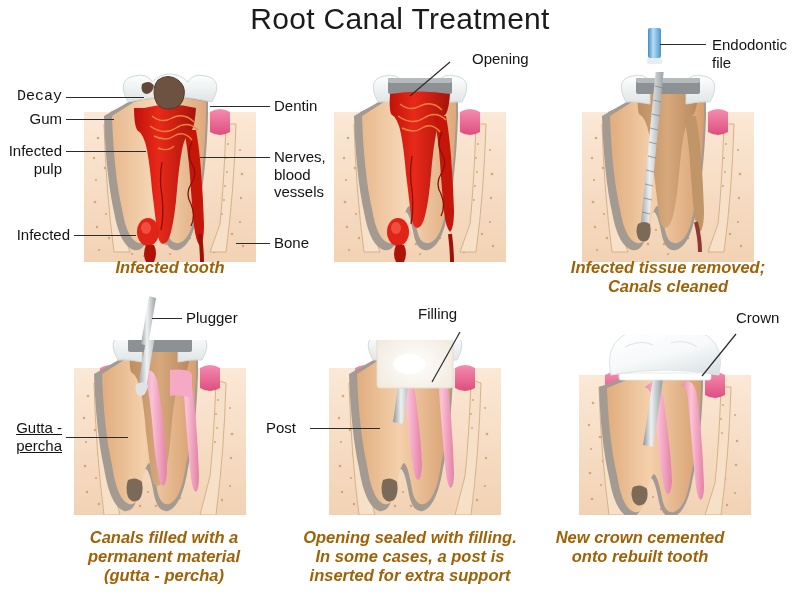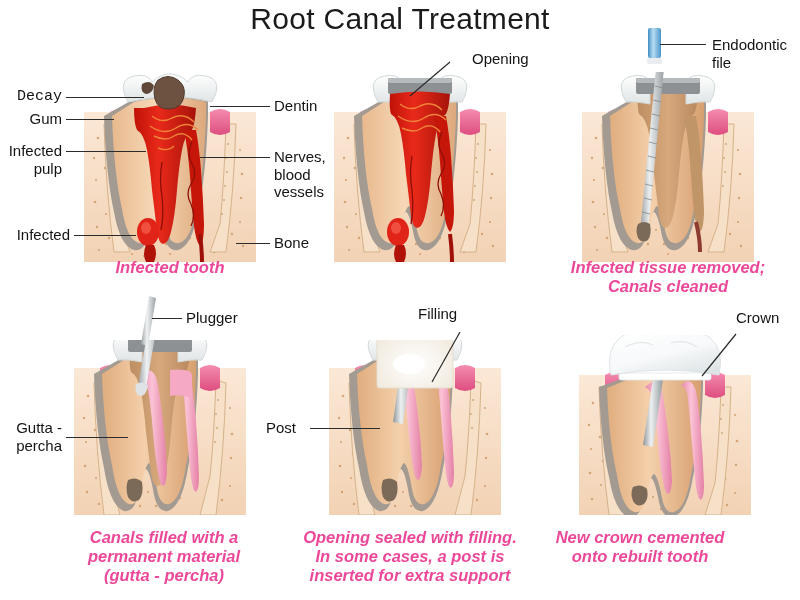--- a/index.html
+++ b/index.html
@@ -23,21 +23,21 @@
   
   .panel { position: absolute; }
   .panel-art { position: absolute; left: 0; top: 0; }
 
   
   .caption {
     position: absolute;
     text-align: center;
     font-weight: bold; font-style: italic;
     font-size: 16.5px; line-height: 19px;
-    color: #ec4899;
+    color: #a16207;
     white-space: pre-line;
   }
 
   
   .label {
     position: absolute;
     font-size: 15px; line-height: 17.5px;
     color: #141414;
     white-space: pre-line;
   }
@@ -562,21 +562,21 @@
         <stop offset="0" stop-color="#9aa0a3"></stop>
           <stop offset="0.4" stop-color="#f0f3f4"></stop>
         <stop offset="1" stop-color="#9aa0a3"></stop>
       </linearGradient>
     </defs>
     <path d="M14 0 L21 2 L13 50 L6 48 Z" fill="url(#pg)"></path>
   </svg>
   <div class="leader" style="left:152px; top:318px; width:30px;"></div>
   <div class="label l" style="left:186px; top:309px; width:80px;">Plugger</div>
 
-  <div class="label r" style="left:0px; top:419px; width:62px;">Gutta -
+  <div class="label r" style="left:0px; top:419px; width:62px;text-decoration:underline;">Gutta -
 percha</div>
   <div class="leader" style="left:66px; top:437px; width:62px;"></div>
 
   <div class="caption" style="left:46px; top:528px; width:236px;">Canals filled with a
 permanent material
 (gutta - percha)</div>
 
   <div class="panel" style="left:325px; top:340px; width:180px; height:175px;">
     <svg class="panel-art" width="180" height="175" viewBox="0 0 180 175">
       <defs>

